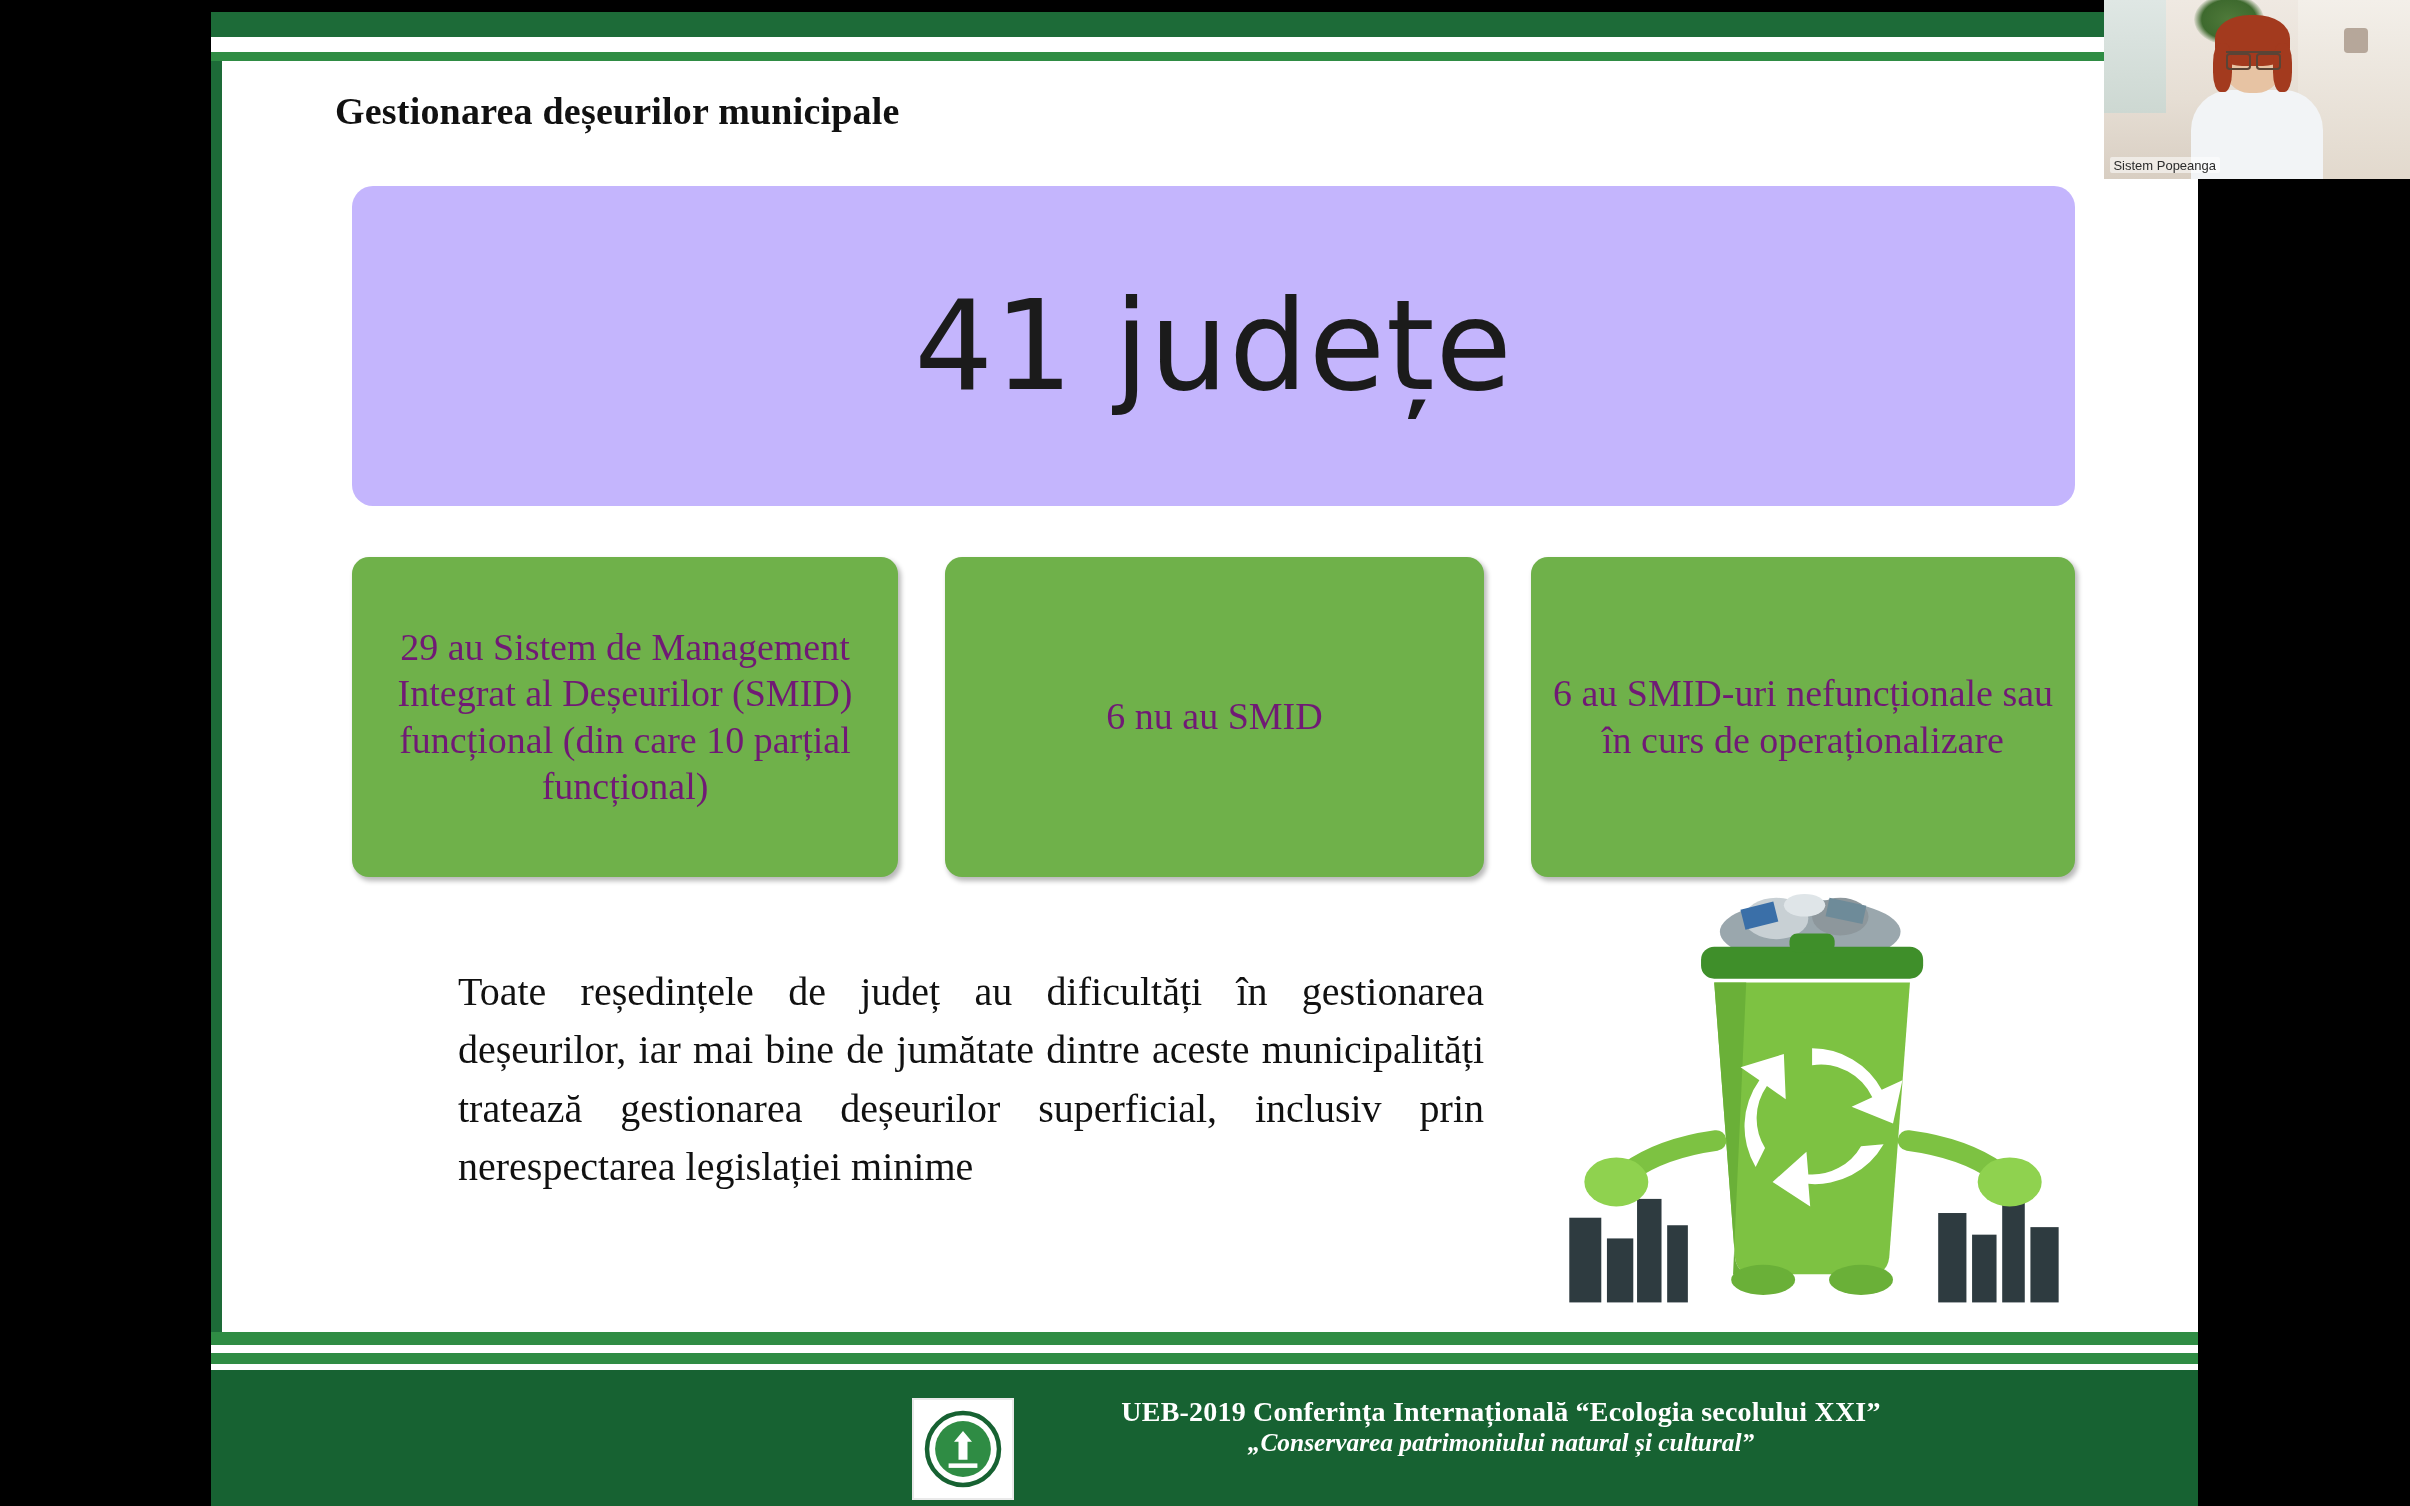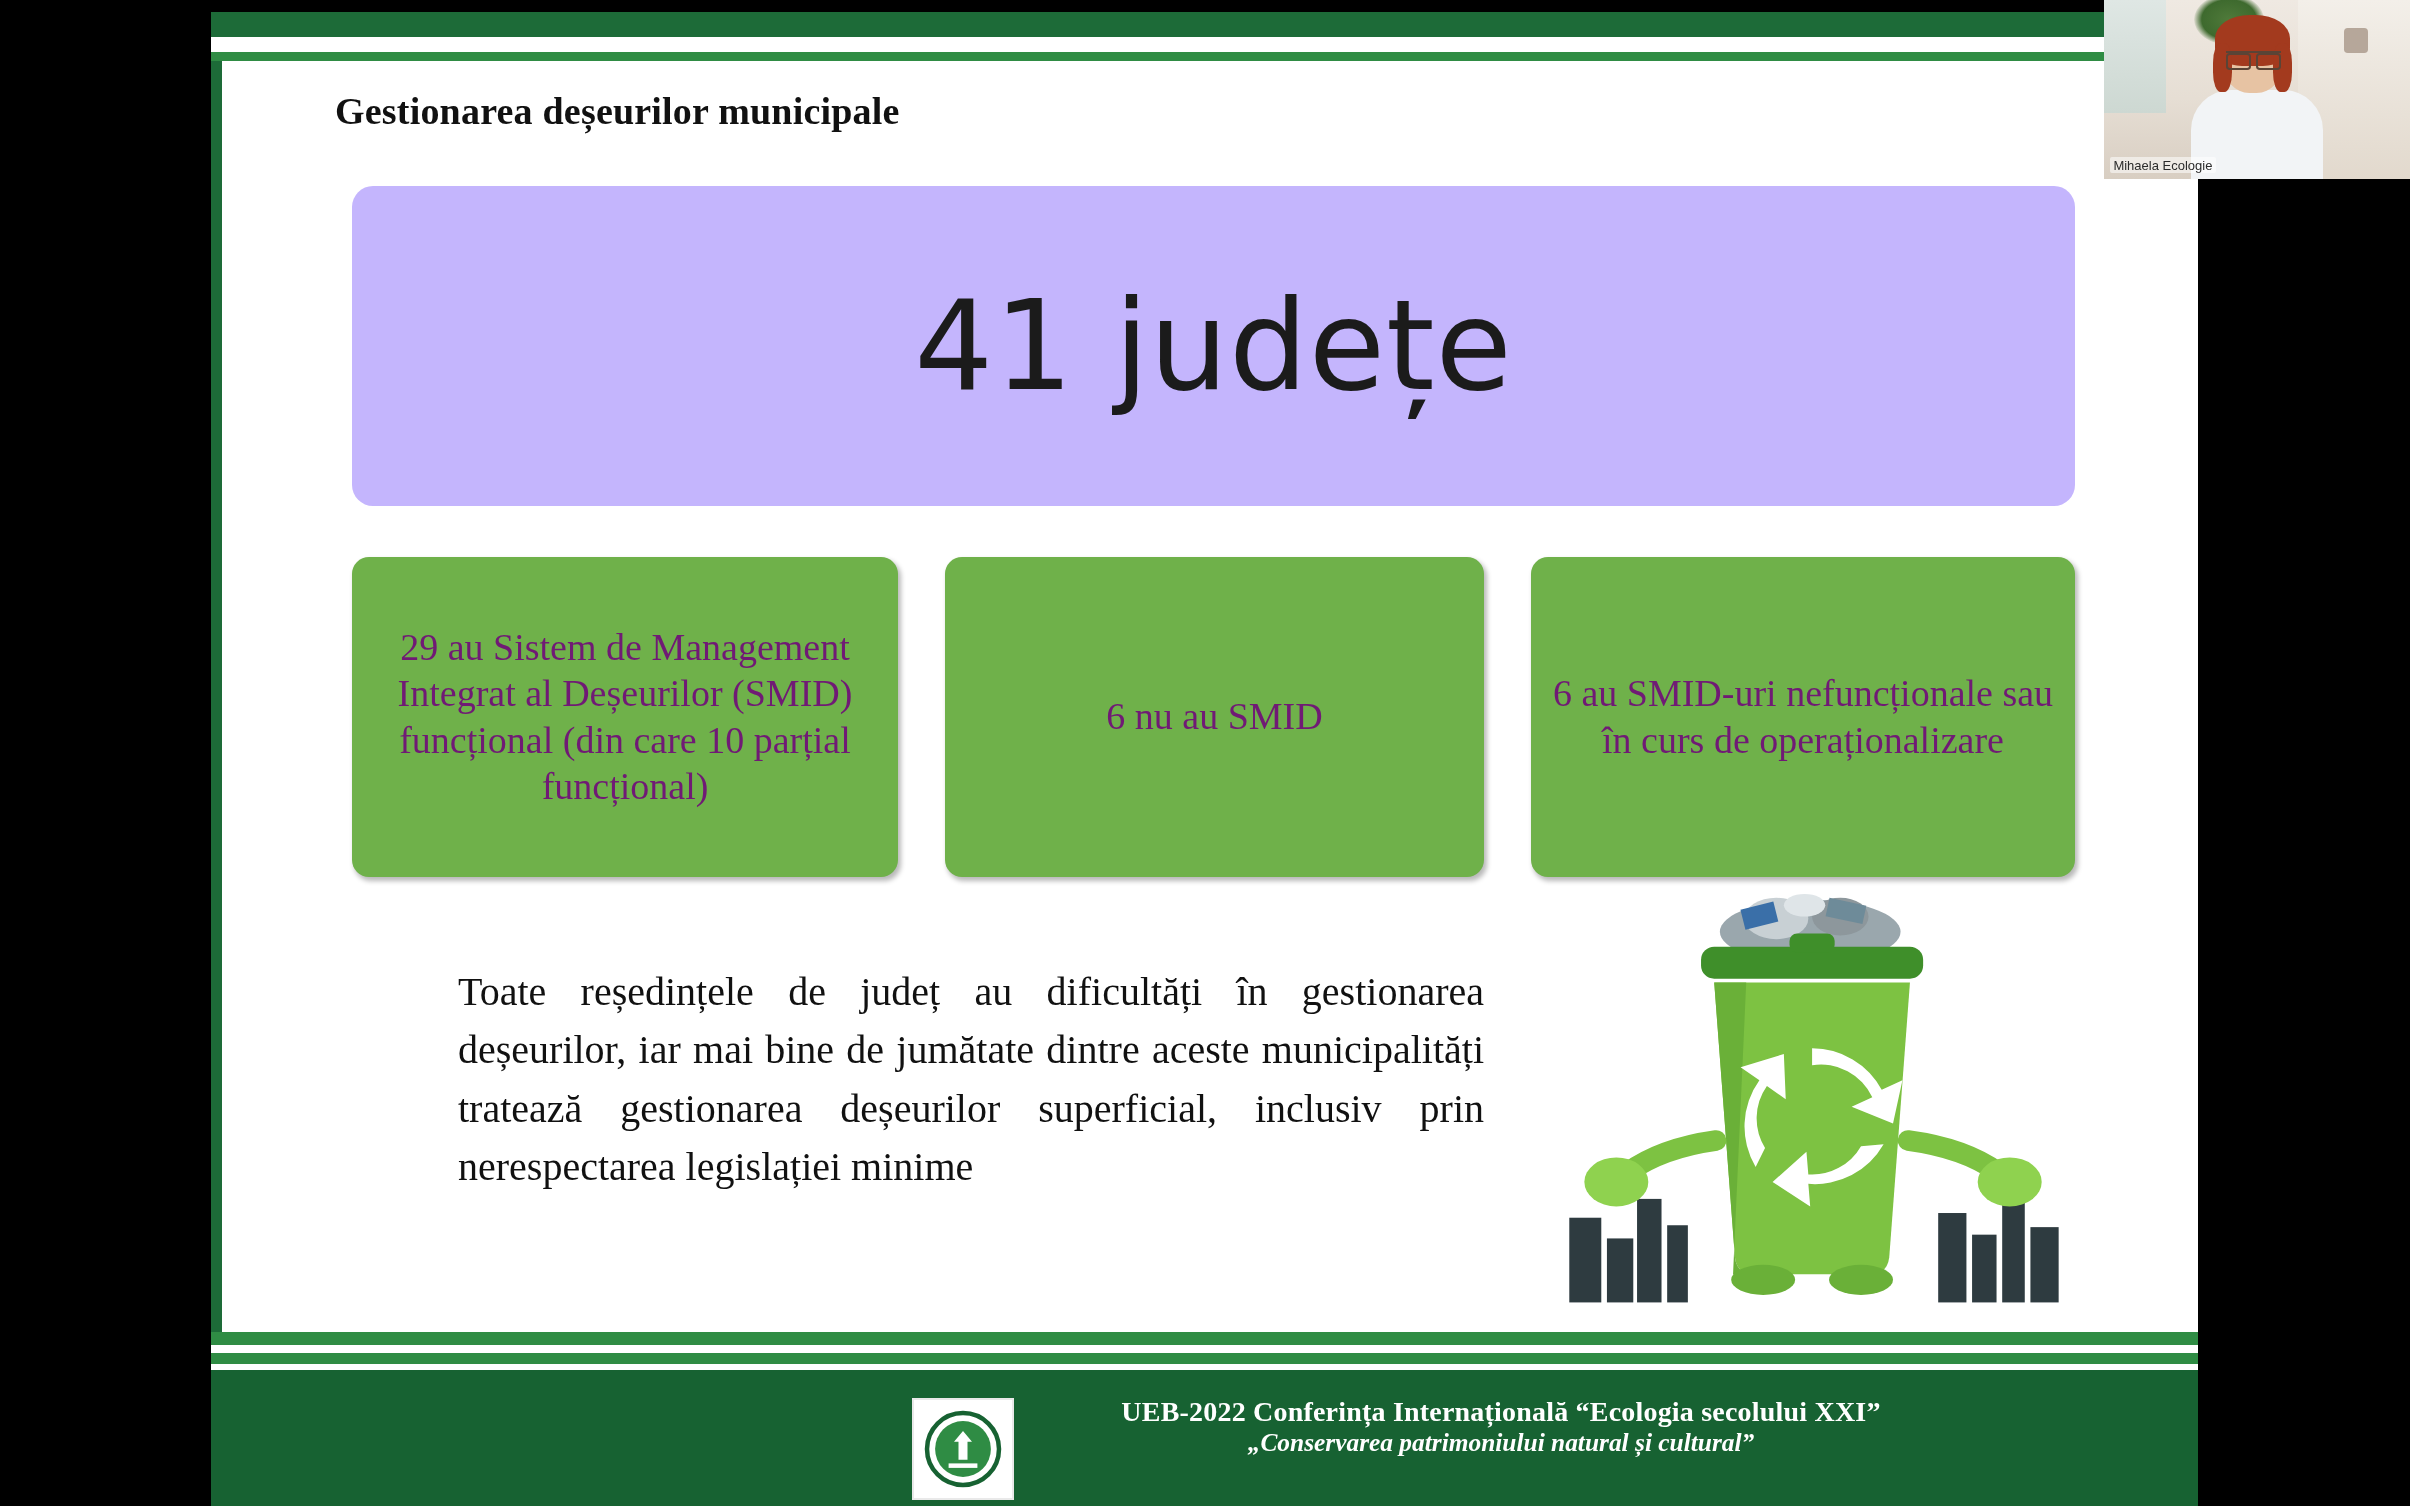--- a/index.html
+++ b/index.html
@@ -350,35 +350,35 @@
     <div class="footer-logo">
       <svg viewBox="0 0 100 100" width="90" height="90">
         <circle cx="50" cy="50" r="40" fill="none" stroke="#176232" stroke-width="5"></circle>
         <circle cx="50" cy="50" r="31" fill="#2f8c44"></circle>
         <path d="M50 30 L60 42 L55 42 L55 62 L45 62 L45 42 L40 42 Z" fill="#ffffff"></path>
         <rect x="34" y="66" width="32" height="5" fill="#ffffff"></rect>
       </svg>
     </div>
 
     <div class="footer-text">
-      <div class="l1">UEB-2022 Conferința Internațională “Ecologia secolului XXI”</div>
+      <div class="l1">UEB-2019 Conferința Internațională “Ecologia secolului XXI”</div>
       <div class="l3">„Conservarea patrimoniului natural și cultural”</div>
     </div>
 
   </div>
 
   <div class="pip">
     <div class="pip-room"></div>
     <div class="pip-window"></div>
     <div class="pip-wall-right"></div>
     <div class="pip-plant"></div>
     <div class="pip-lamp"></div>
     <div class="pip-body"></div>
     <div class="pip-person-head"></div>
     <div class="pip-person-hair"></div>
     <div class="pip-person-hair2"></div>
     <div class="pip-person-hair3"></div>
     <div class="pip-glasses"></div>
-    <div class="pip-name">Mihaela Ecologie</div>
+    <div class="pip-name">Sistem Popeanga</div>
   </div>
 
 </div>
 
 
 </body></html>

